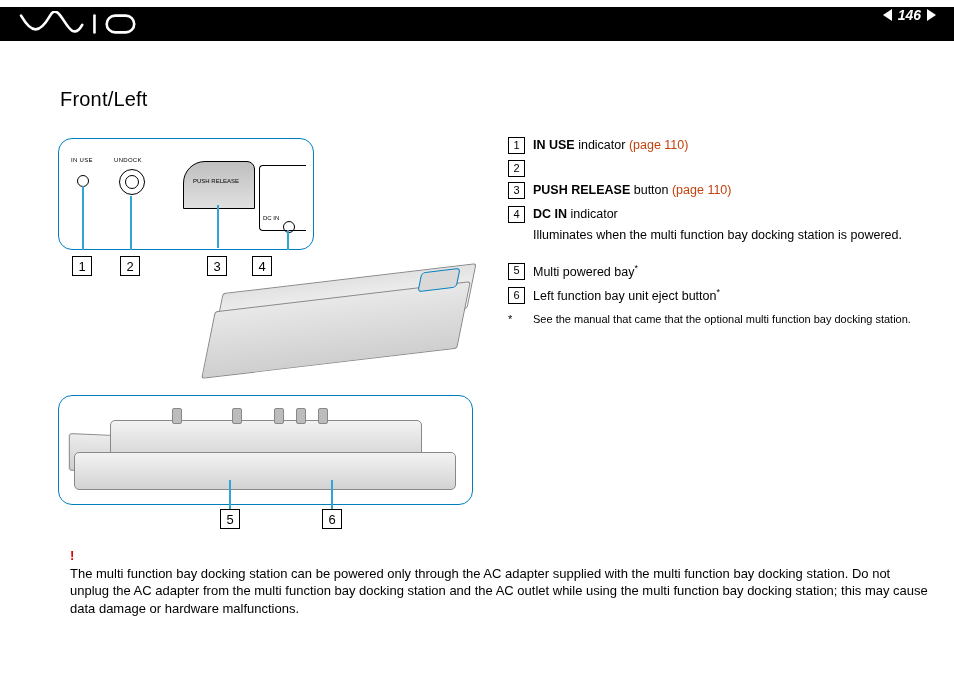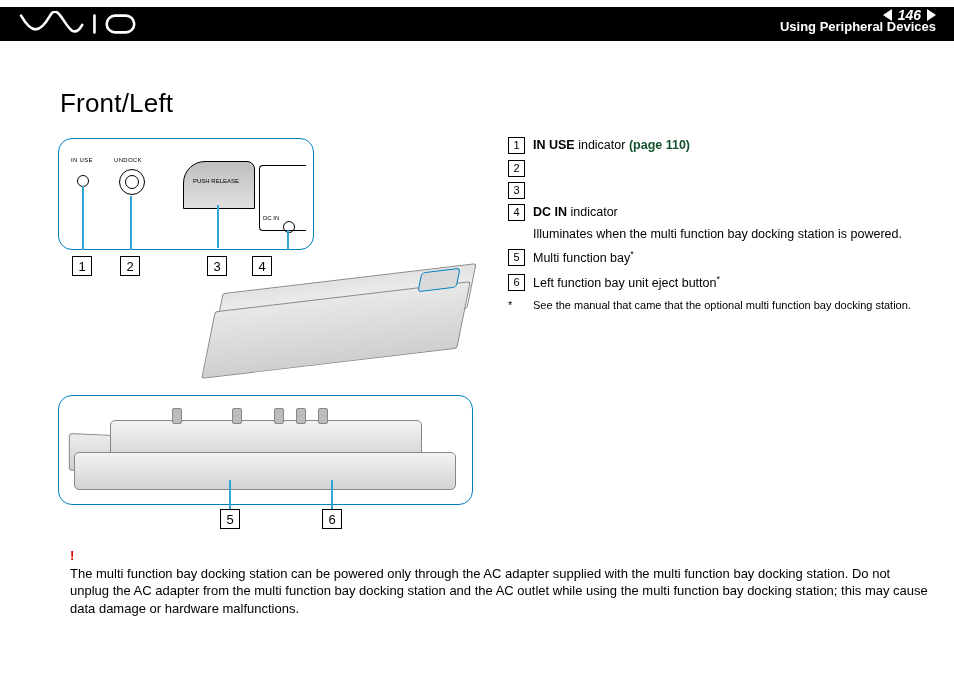--- a/index.html
+++ b/index.html
@@ -5,33 +5,33 @@
   html, body { margin:0; padding:0; width:954px; height:674px; font-family: Arial, Helvetica, sans-serif; color:#000; background:#fff; }
   .page { position:relative; width:954px; height:674px; overflow:hidden; }
 
   
   .hdr { position:absolute; left:0; top:7px; width:954px; height:34px; background:#000; color:#fff; }
   .hdr .logo { position:absolute; left:18px; top:4px; height:26px; }
   .hdr .pager { position:absolute; right:18px; top:0px; font-weight:bold; font-style:italic; font-size:14px; display:flex; align-items:center; gap:6px; }
   .hdr .pager .tri { width:0; height:0; border-top:6px solid transparent; border-bottom:6px solid transparent; display:inline-block; }
   .hdr .pager .tri.left  { border-right:9px solid #fff; }
   .hdr .pager .tri.right { border-left:9px solid #fff; }
-  .hdr .section { position:absolute; right:18px; top:12px; font-weight:bold; font-size:13px; }
+  .hdr .section { position:absolute; right:18px; top:32px; font-weight:bold; font-size:13px; }
 
   
-  .heading { position:absolute; left:60px; top:88px; font-size:26px; font-weight:400; letter-spacing:.2px; color:#000; }
+  .heading { position:absolute; left:60px; top:88px; font-size:20px; font-weight:400; letter-spacing:.2px; color:#000; }
 
   
   .legend { position:absolute; left:508px; top:136px; width:420px; font-size:12.5px; line-height:1.55; }
   .legend .row { display:flex; align-items:flex-start; margin-bottom:4px; }
   .legend .nbox { display:inline-flex; align-items:center; justify-content:center; width:15px; height:15px; border:1.5px solid #000; font-size:11px; font-weight:400; margin-right:8px; margin-top:1px; flex:0 0 15px; }
   .legend .txt b { font-weight:700; }
-  .legend .link { color:#14532d;font-weight:bold; }
+  .legend .link { color:#c2410c; }
   .legend .sup { vertical-align:super; font-size:9px; }
-  .legend .sub { padding-left:25px; margin-top:-2px; margin-bottom:4px; }
+  .legend .sub { padding-left:25px; margin-top:-2px; margin-bottom:16px; }
   .legend .foot { display:flex; font-size:11px; margin-top:4px; }
   .legend .foot .ast { width:25px; color:#000; }
 
   
   .warn { position:absolute; left:70px; top:547px; width:860px; font-size:13px; line-height:1.35; }
   .warn .bang { color:#d80000; font-weight:700; margin-right:2px; }
 
   
   .co-row1 { position:absolute; top:256px; }
   .co-row1 .nbox, .co-row2 .nbox { display:inline-flex; align-items:center; justify-content:center; width:18px; height:18px; border:1.5px solid #000; font-size:13px; font-weight:400; background:#fff; }
@@ -136,29 +136,30 @@
   <div class="legend">
     <div class="row">
         <span class="nbox">1</span>
         <span class="txt"><b>IN USE</b><span> indicator </span><span class="link">(page 110)</span></span>
       </div>
     <div class="row">
         <span class="nbox">2</span>
       </div>
     <div class="row">
         <span class="nbox">3</span>
+        <span class="txt"><b>PUSH RELEASE</b><span> button </span><span class="link">(page 110)</span></span>
       </div>
     <div class="row">
         <span class="nbox">4</span>
         <span class="txt"><b>DC IN</b><span> indicator</span></span>
       </div>
     <div class="sub">Illuminates when the multi function bay docking station is powered.</div>
     <div class="row">
         <span class="nbox">5</span>
-        <span class="txt"><span>Multi function bay</span><span class="sup">*</span></span>
+        <span class="txt"><span>Multi powered bay</span><span class="sup">*</span></span>
       </div>
     <div class="row">
         <span class="nbox">6</span>
         <span class="txt"><span>Left function bay unit eject button</span><span class="sup">*</span></span>
       </div>
     <div class="foot">
         <span class="ast">*</span>
         <span>See the manual that came that the optional multi function bay docking station.</span>
       </div>
   </div>

